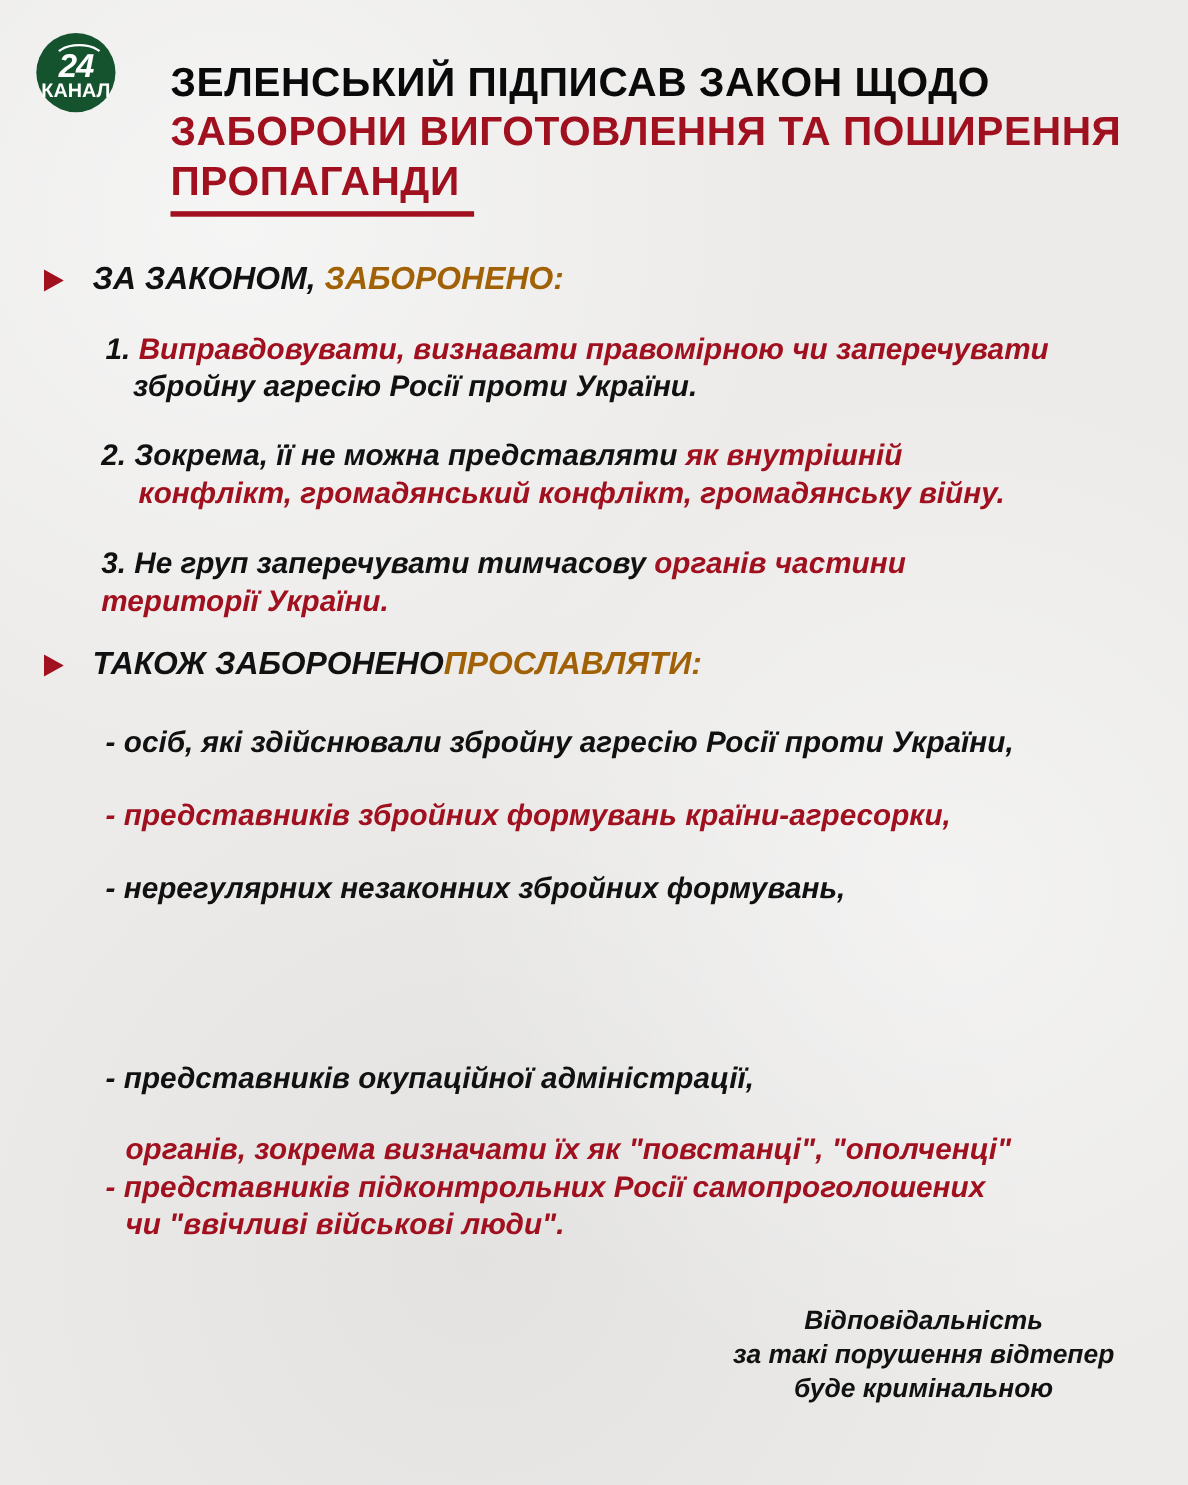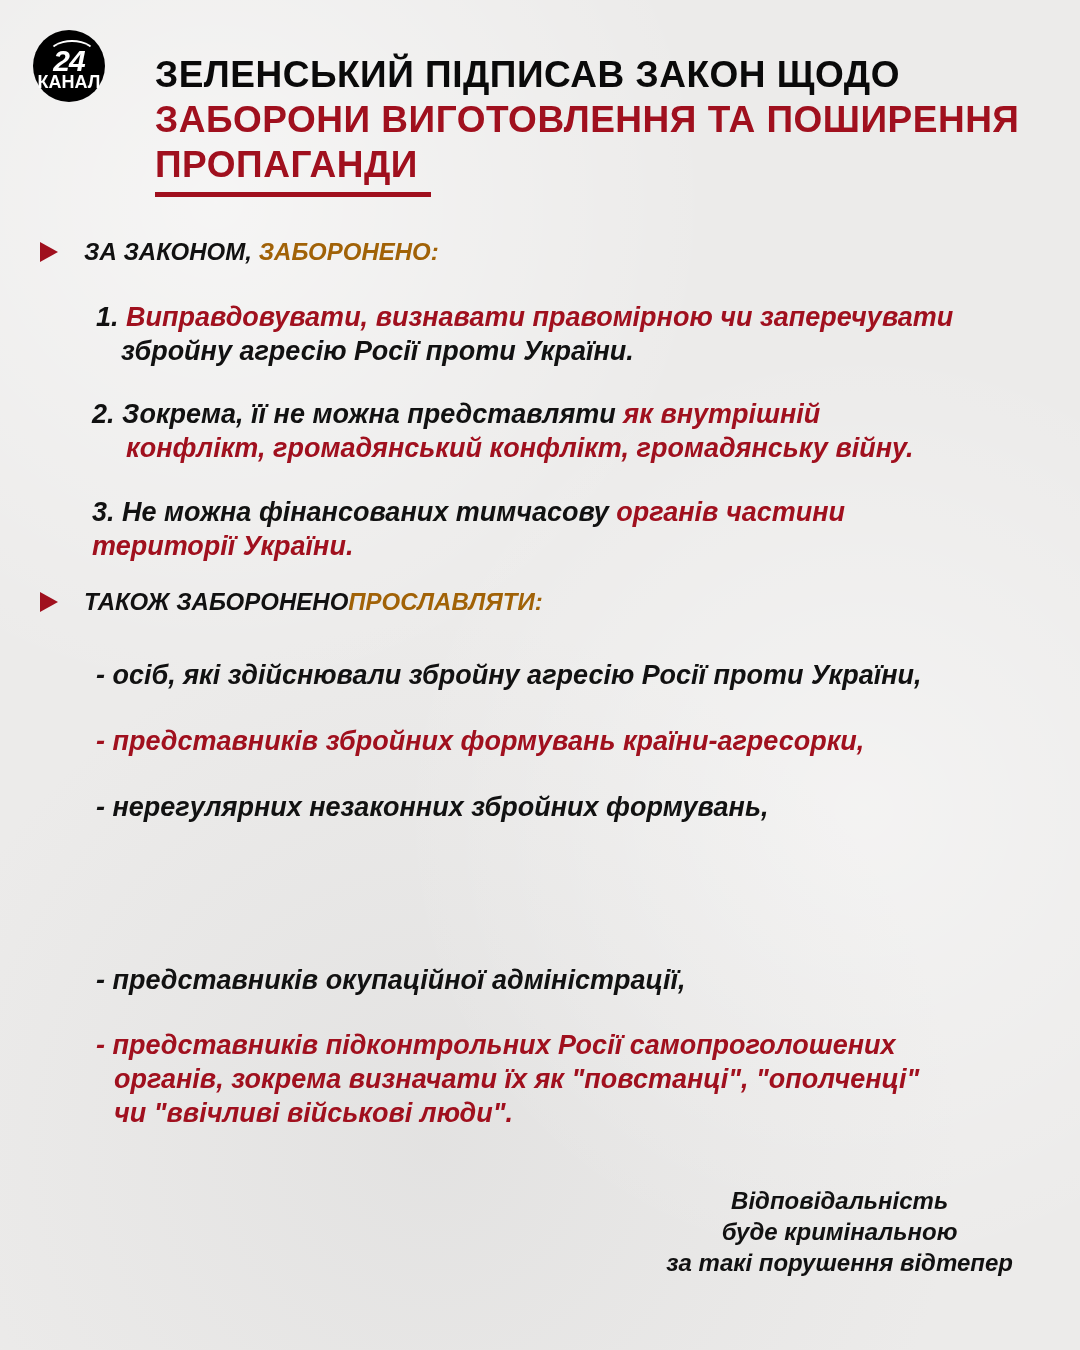--- a/index.html
+++ b/index.html
@@ -10,42 +10,42 @@
         radial-gradient(circle at 20% 15%, rgba(255,255,255,0.5) 0, rgba(255,255,255,0) 35%),
         radial-gradient(circle at 80% 60%, rgba(255,255,255,0.4) 0, rgba(255,255,255,0) 40%),
         radial-gradient(circle at 40% 85%, rgba(200,200,200,0.25) 0, rgba(200,200,200,0) 40%);
       font-family: "Liberation Sans", sans-serif;
       position: relative;
       color: #111;
     }
     .logo {
       position: absolute; left: 33px; top: 30px;
       width: 72px; height: 72px; border-radius: 50%;
-      background: #000000;
+      background: #14532d;
       display: flex; flex-direction: column; align-items: center; justify-content: center;
       color: #fff;
     }
     .logo .num { font-weight: 900; font-style: italic; font-size: 30px; line-height: 28px; margin-top: 4px; letter-spacing: -1px;}
     .logo .txt { font-weight: 700; font-size: 18px; line-height: 14px; }
     .logo .arc {
       position: absolute; left: 14px; top: 10px; width: 46px; height: 30px;
       border-top: 2px solid #fff; border-radius: 50% 50% 0 0; border-left: 2px solid transparent; border-right: 2px solid transparent;
     }
     .title {
       position: absolute; left: 155px; top: 52px; width: 900px;
       font-weight: 900; font-size: 37px; line-height: 45px; letter-spacing: 0.5px;
     }
     .title .l1 { color: #0a0a0a; }
     .title .l2, .title .l3 { color: #a0101e; }
     .underline { position: absolute; left: 155px; top: 192px; width: 276px; height: 5px; background: #a0101e; }
 
     .section-head {
       position: absolute; left: 40px;
       display: flex; align-items: center;
-      font-weight: 900; font-style: italic; font-size: 24px;
+      font-weight: 900; font-style: italic; font-size: 29px;
     }
     .tri { width: 0; height: 0; border-top: 10px solid transparent; border-bottom: 10px solid transparent; border-left: 18px solid #a0101e; margin-right: 26px; }
     .red { color: #a16207; }
     .blk { color: #111; }
 
     .para { position: absolute; font-weight: 700; font-style: italic; font-size: 27px; line-height: 34px; margin-left: 12px; }
     .r { color: #a0101e; }
 
     .footer {
       position: absolute; right: 67px; top: 1185px; text-align: center;
@@ -77,21 +77,21 @@
   <div><span>1.</span> <span class="r">Виправдовувати, визнавати правомірною чи заперечувати</span></div>
   <div style="padding-left:25px;"><span>збройну агресію Росії проти України.</span></div>
 </div>
 
 <div class="para" style="left:80px; top:397px;">
   <div><span>2.</span> <span>Зокрема, її не можна представляти </span><span class="r">як внутрішній</span></div>
   <div style="padding-left:34px;"><span class="r">конфлікт, громадянський конфлікт, громадянську війну.</span></div>
 </div>
 
 <div class="para" style="left:80px; top:495px;">
-  <div><span>3.</span> <span>Не можна фінансованих тимчасову </span><span class="r">органів частини</span></div>
+  <div><span>3.</span> <span>Не груп заперечувати тимчасову </span><span class="r">органів частини</span></div>
   <div><span class="r">території України.</span></div>
 </div>
 
 <div class="section-head" style="top:588px;">
   <span class="tri"></span>
   <span class="blk">ТАКОЖ ЗАБОРОНЕНО </span>
     <span class="red">ПРОСЛАВЛЯТИ:</span>
 </div>
 
 <div class="para" style="left:84px; top:658px;">
@@ -102,22 +102,22 @@
 </div>
 <div class="para" style="left:84px; top:790px;">
   <div>- нерегулярних незаконних збройних формувань,</div>
 </div>
 <div class="para r" style="left:84px; top:857px;">
 </div>
 <div class="para" style="left:84px; top:963px;">
   <div>- представників окупаційної адміністрації,</div>
 </div>
 <div class="para r" style="left:84px; top:1028px;">
+  <div style="padding-left:18px;">органів, зокрема визначати їх як "повстанці", "ополченці"</div>
   <div>- представників підконтрольних Росії самопроголошених</div>
-  <div style="padding-left:18px;">органів, зокрема визначати їх як "повстанці", "ополченці"</div>
   <div style="padding-left:18px;">чи "ввічливі військові люди".</div>
 </div>
 
 <div class="footer">
   <div>Відповідальність</div>
+  <div>за такі порушення відтепер</div>
   <div>буде кримінальною</div>
-  <div>за такі порушення відтепер</div>
 </div>
 
 </body></html>

